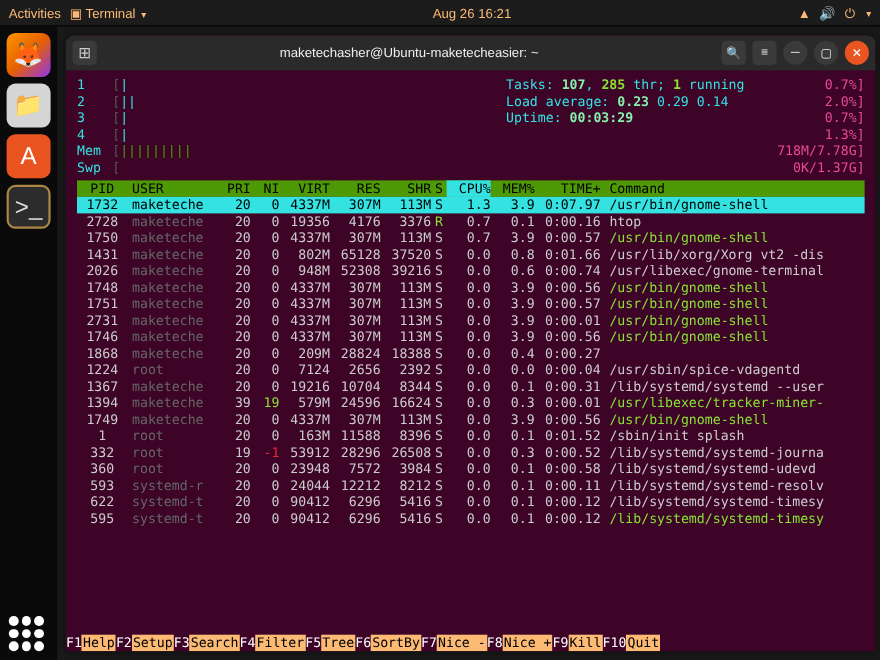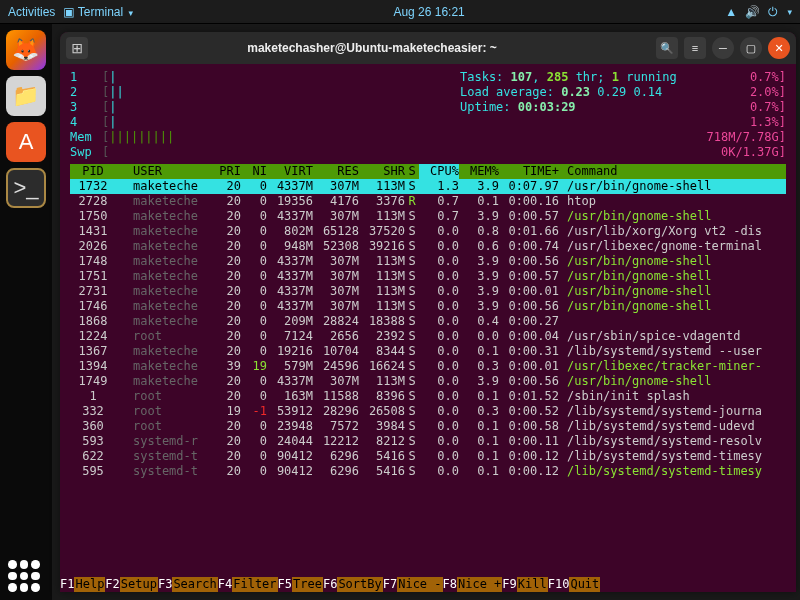--- a/index.html
+++ b/index.html
@@ -1,58 +1,58 @@
 <!DOCTYPE html>
 <html><head>
 <meta charset="utf-8">
 <style>
 * { margin:0; padding:0; box-sizing:border-box; }
 body { width:800px; height:600px; font-family:sans-serif; background:#1a1a1a; overflow:hidden; position:relative; }
 
 
-.topbar { height:24px; background:#1c1c1c; color:#7dd3fc; display:flex; align-items:center; font-size:12px; padding:0 8px; border-bottom:1px solid #000; }
+.topbar { height:24px; background:#1c1c1c; color:#fdba74; display:flex; align-items:center; font-size:12px; padding:0 8px; border-bottom:1px solid #000; }
 .topbar .left { display:flex; gap:8px; align-items:center; }
 .topbar .center { flex:1; text-align:center; }
 .topbar .right { display:flex; gap:8px; align-items:center; }
 .topbar .dd { font-size:9px; margin-left:2px; }
 
 
 .dock { position:absolute; left:0; top:24px; bottom:0; width:52px; background:#0a0a0a; display:flex; flex-direction:column; align-items:center; padding-top:6px; gap:6px; }
 .dock-item { width:40px; height:40px; border-radius:8px; display:flex; align-items:center; justify-content:center; font-size:22px; }
 .dock-ff { background:linear-gradient(135deg,#ff9500,#e66000,#8e35ef); color:#fff; }
 .dock-files { background:#d5d5d5; color:#444; }
 .dock-store { background:#e95420; color:#fff; }
 .dock-term { background:#2c2c2c; color:#ddd; border:2px solid #a84; border-radius:8px; }
 .dock-apps { position:absolute; bottom:8px; left:8px; width:32px; height:32px; display:grid; grid-template-columns:repeat(3,1fr); grid-template-rows:repeat(3,1fr); gap:3px; }
 .dock-apps span { background:#fff; border-radius:50%; }
 
 
 .termwin { position:absolute; left:60px; top:32px; right:4px; height:560px; background:#3d0428; border-radius:8px 8px 0 0; box-shadow:0 0 10px rgba(0,0,0,.5); display:flex; flex-direction:column; overflow:hidden; }
 .titlebar { height:32px; background:#2a2a2a; display:flex; align-items:center; padding:0 6px; gap:6px; color:#eee; font-size:12px; }
 .titlebar .newbtn { width:22px; height:22px; background:#3a3a3a; border-radius:4px; display:flex; align-items:center; justify-content:center; font-size:14px; color:#ccc; }
-.titlebar .title { flex:1; text-align:center; font-weight:bold; color:#eee; }
+.titlebar .title { flex:1; text-align:center; font-weight:normal; color:#eee; }
 .titlebar .sqbtn { width:22px; height:22px; background:#3a3a3a; border-radius:4px; display:flex; align-items:center; justify-content:center; font-size:11px; }
 .titlebar .winbtn { width:22px; height:22px; border-radius:50%; display:flex; align-items:center; justify-content:center; font-size:11px; background:#3a3a3a; color:#eee; }
 .titlebar .closebtn { background:#e95420; color:#fff; }
 
 .termbody { flex:1; padding:6px 10px 0 10px; font-family:'DejaVu Sans Mono','Menlo',monospace; font-size:12px; line-height:15px; color:#34e2e2; position:relative; }
 .meters .row { display:flex; }
 .meters .lbl { color:#34e2e2; width:32px; }
 .meters .bar { color:#729fcf; flex:0 0 255px; }
 .meters .grey { color:#555; }
 .meters .cyanbar { color:#34e2e2; }
 .meters .val { color:#ec4899; text-align:right; flex:0 0 68px; }
 .sysinfo { position:absolute; left:400px; top:6px; color:#34e2e2; font-family:inherit; }
 .sysinfo .w { color:#86efac; font-weight:bold; }
 .sysinfo .g { color:#8ae234; font-weight:bold; }
 
 .hdr { background:#4e9a06; color:#000; display:flex; margin-top:4px; font-weight:normal; }
 .hdr span, .prow span { display:inline-block; }
 .c-pid { width:50px; text-align:center; padding-right:4px; }
-.c-user { width:78px;margin-left:13px; }
+.c-user { width:78px; }
 .c-pri { width:30px; text-align:right; }
 .c-ni { width:26px; text-align:right; }
 .c-virt { width:46px; text-align:right; }
 .c-res { width:46px; text-align:right; }
 .c-shr { width:46px; text-align:right; }
 .c-s { width:14px; text-align:center; }
 .c-cpu { width:40px; text-align:right; }
 .c-mem { width:40px; text-align:right; }
 .c-time { width:64px; text-align:right; padding-right:4px;}
 .c-cmd { flex:1; padding-left:4px; }
@@ -64,21 +64,21 @@
 .prow .u-mt { color:#666; }
 .prow .u-rt { color:#666; }
 .prow.sel .u-mt, .prow.sel .c-cmd { color:#000; }
 .prow .ni-g { color:#8ae234; }
 .prow .ni-r { color:#ef2929; }
 .prow .cmd-g { color:#8ae234; }
 .prow .R { color:#8ae234; }
 
 .fkeys { position:absolute; left:0; right:0; bottom:0; height:15px; display:flex; font-family:inherit; font-size:12px; }
 .fkeys .fk { color:#fff; }
-.fkeys .fl { background:#a16207; color:#000; padding:0 1px; }
+.fkeys .fl { background:#fdba74; color:#000; padding:0 1px; }
 </style>
 </head>
 <body>
 
 <div class="topbar">
   <div class="left">
     <span>Activities</span>
     <span>▣ <span>Terminal</span> <span class="dd">▾</span></span>
   </div>
   <div class="center">Aug 26  16:21</div>

